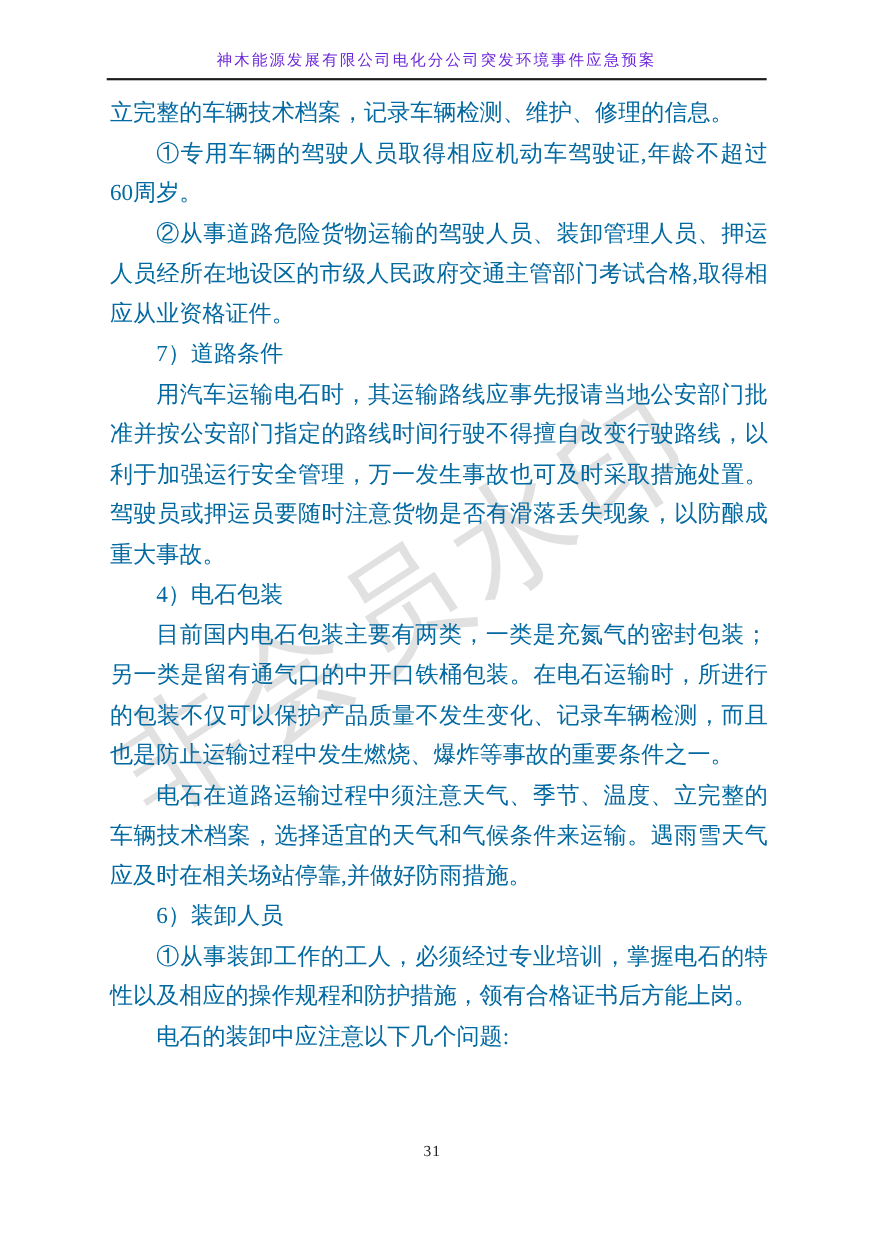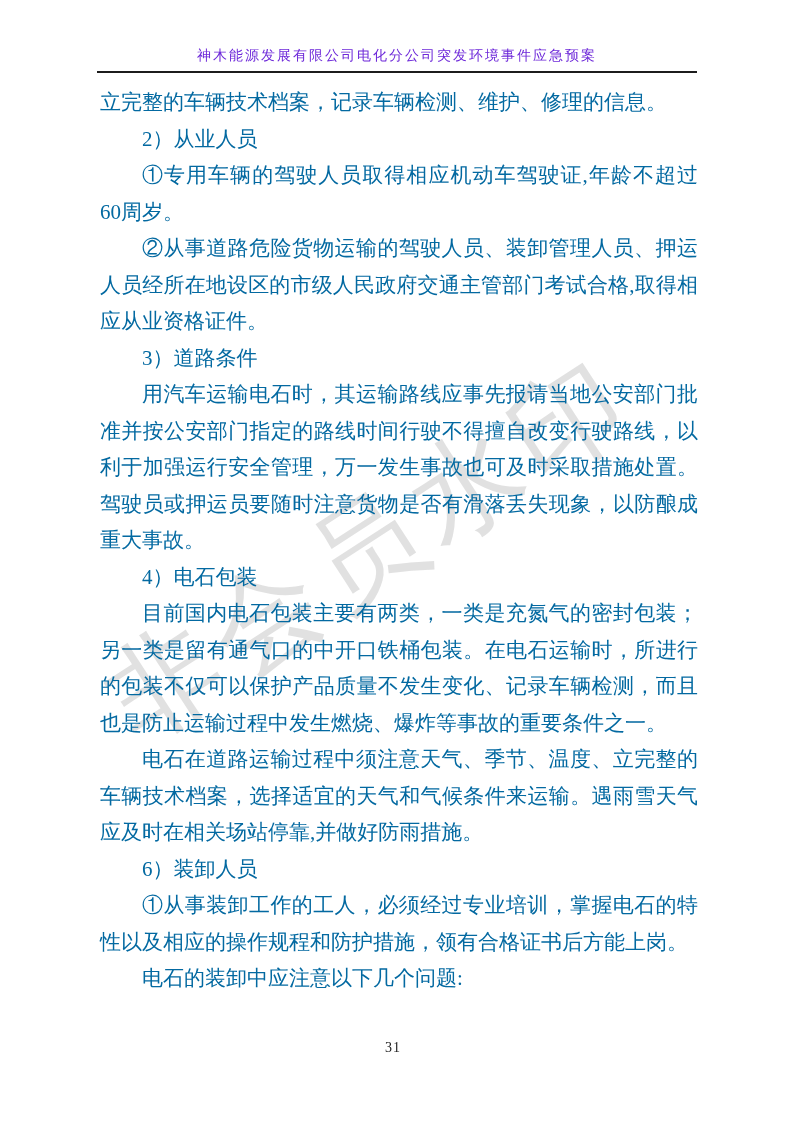--- a/index.html
+++ b/index.html
@@ -95,24 +95,23 @@
 
   <div class="watermark">非会员水印</div>
 
   <header class="page-header">
     <div class="header-title">神木能源发展有限公司电化分公司突发环境事件应急预案</div>
     <div class="header-rule"></div>
   </header>
 
   <main class="doc-body">
     <p class="continuation">立完整的车辆技术档案，记录车辆检测、维护、修理的信息。</p>
-    <p>2）从业人员</p>
     <p>①专用车辆的驾驶人员取得相应机动车驾驶证,年龄不超过 60周岁。</p>
     <p>②从事道路危险货物运输的驾驶人员、装卸管理人员、押运人员经所在地设区的市级人民政府交通主管部门考试合格,取得相应从业资格证件。</p>
-    <p>3）道路条件</p>
+    <p>7）道路条件</p>
     <p>用汽车运输电石时，其运输路线应事先报请当地公安部门批准并按公安部门指定的路线时间行驶不得擅自改变行驶路线，以利于加强运行安全管理，万一发生事故也可及时采取措施处置。驾驶员或押运员要随时注意货物是否有滑落丢失现象，以防酿成重大事故。</p>
     <p>4）电石包装</p>
     <p>目前国内电石包装主要有两类，一类是充氮气的密封包装；另一类是留有通气口的中开口铁桶包装。在电石运输时，所进行的包装不仅可以保护产品质量不发生变化、记录车辆检测，而且也是防止运输过程中发生燃烧、爆炸等事故的重要条件之一。</p>
     <p>电石在道路运输过程中须注意天气、季节、温度、立完整的车辆技术档案，选择适宜的天气和气候条件来运输。遇雨雪天气应及时在相关场站停靠,并做好防雨措施。</p>
     <p>6）装卸人员</p>
     <p>①从事装卸工作的工人，必须经过专业培训，掌握电石的特性以及相应的操作规程和防护措施，领有合格证书后方能上岗。</p>
     <p>电石的装卸中应注意以下几个问题:</p>
   </main>
 
   <footer class="page-footer">

